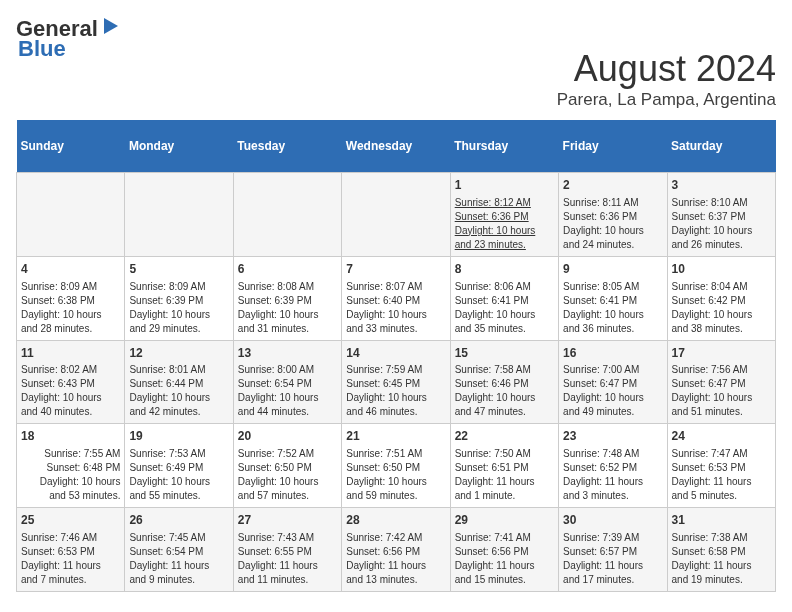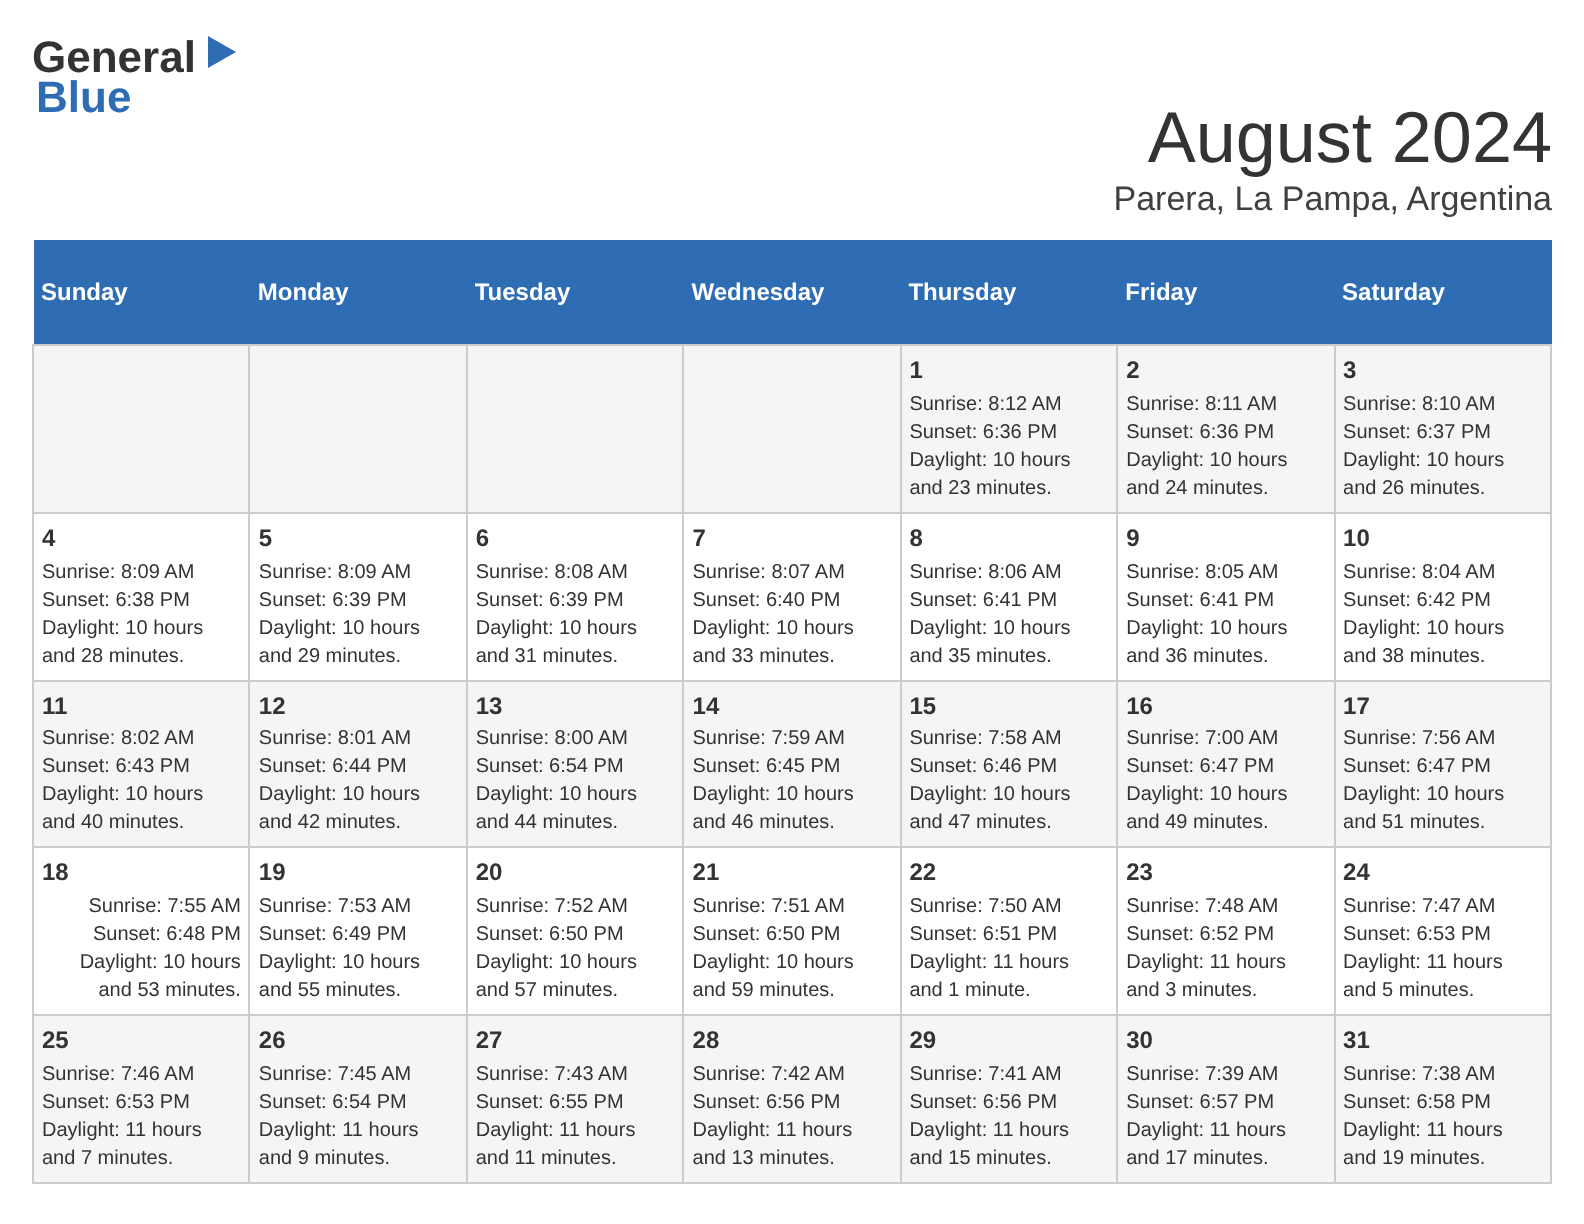--- a/index.html
+++ b/index.html
@@ -111,21 +111,21 @@
       </tr>
   </thead>
   <tbody id="calendar-body">
   <tr>
         <td class="empty-cell"></td>
         <td class="empty-cell"></td>
         <td class="empty-cell"></td>
         <td class="empty-cell"></td>
         <td>
           <span class="day-number">1</span>
-          <div class="day-info" style="white-space: pre-line;">Sunrise: 8:12 AM
+          <div class="day-info" style="white-space: pre-line; text-decoration: underline;">Sunrise: 8:12 AM
 Sunset: 6:36 PM
 Daylight: 10 hours
 and 23 minutes.</div>
         </td>
         <td>
           <span class="day-number">2</span>
           <div class="day-info" style="white-space: pre-line;">Sunrise: 8:11 AM
 Sunset: 6:36 PM
 Daylight: 10 hours
 and 24 minutes.</div>

